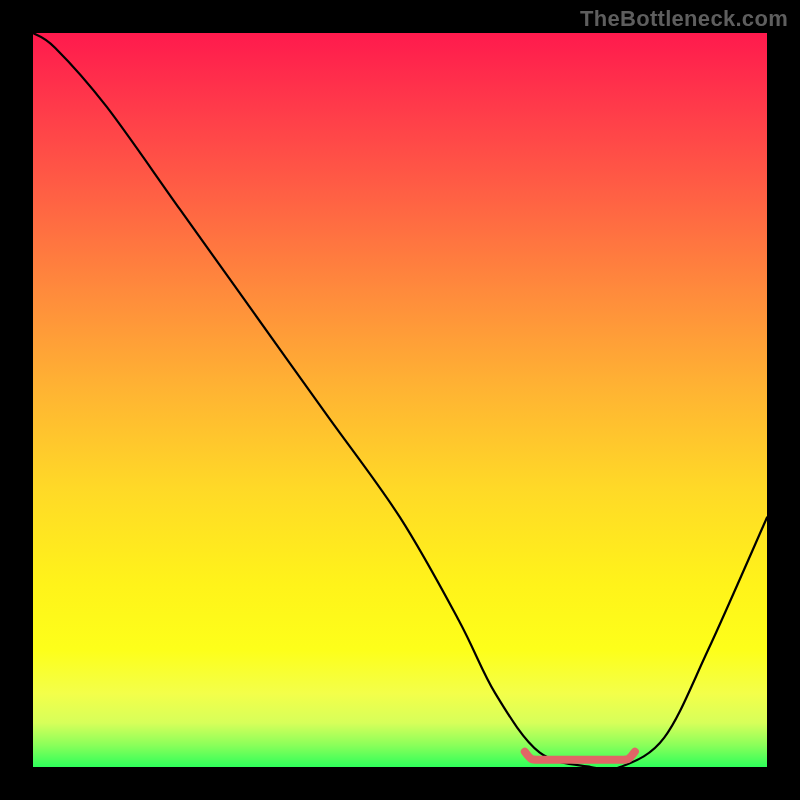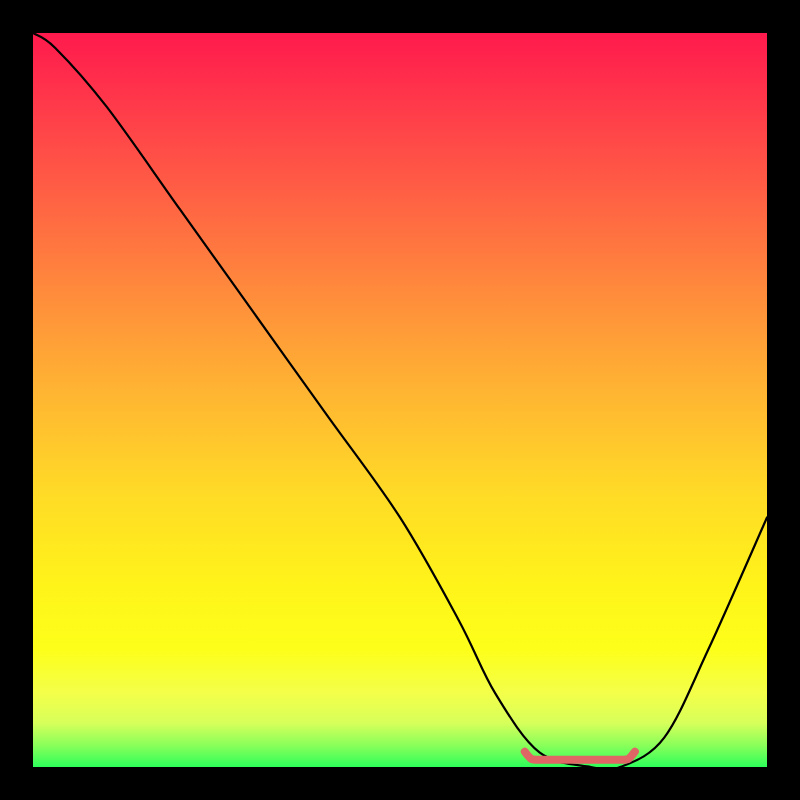--- a/index.html
+++ b/index.html
@@ -56,20 +56,21 @@
     top: 0;
     width: 734px;
     height: 734px;
   }
 </style>
 </head>
 <body>
 
 <div class="frame">
 
+  <div class="brand">TheBottleneck.com</div>
 
   <div class="plot">
 
     <svg class="curve" viewBox="0 0 734 734" preserveAspectRatio="none">
       <path fill="none" stroke="#000" stroke-width="2.2" stroke-linecap="round" d="M 0,0 C 3.67,2.4466666666666774 9.786666666666665,2.4466666666667347 22.02,14.680000000000064 C 34.25333333333333,26.91333333333339 52.60333333333334,46.486666666666665 73.4,73.39999999999998 C 94.19666666666667,100.31333333333329 122.33333333333334,141.90666666666664 146.8,176.15999999999997 C 171.26666666666668,210.4133333333333 195.73333333333332,244.66666666666669 220.2,278.92 C 244.66666666666666,313.17333333333335 269.1333333333333,347.4266666666667 293.6,381.68 C 318.0666666666667,415.93333333333334 344.98,450.1866666666666 367,484.43999999999994 C 389.02,518.6933333333333 409.8166666666666,557.84 425.71999999999997,587.2 C 441.62333333333333,616.5600000000001 448.96333333333337,638.58 462.42,660.6 C 475.87666666666667,682.62 490.5566666666666,707.0866666666667 506.46,719.32 C 522.3633333333333,731.5533333333334 544.3833333333333,731.5533333333333 557.84,734 C 571.2966666666667,736.4466666666667 574.9666666666667,738.8933333333333 587.2,734 C 599.4333333333334,729.1066666666667 616.5600000000001,724.2133333333334 631.24,704.64 C 645.92,685.0666666666666 658.1533333333333,653.26 675.28,616.56 C 692.4066666666666,579.8599999999999 724.2133333333334,506.4599999999999 734,484.43999999999994"></path>
       <path fill="none" stroke="#e06666" stroke-width="8" stroke-linecap="round" d="M 491.78000000000003,718.66 C 497.78000000000003,726.66 497.78000000000003,726.66 505.78000000000003,726.66 L 587.88,726.66 C 595.88,726.66 595.88,726.66 601.88,718.66"></path>
     </svg>
 
   </div>
 </div>

